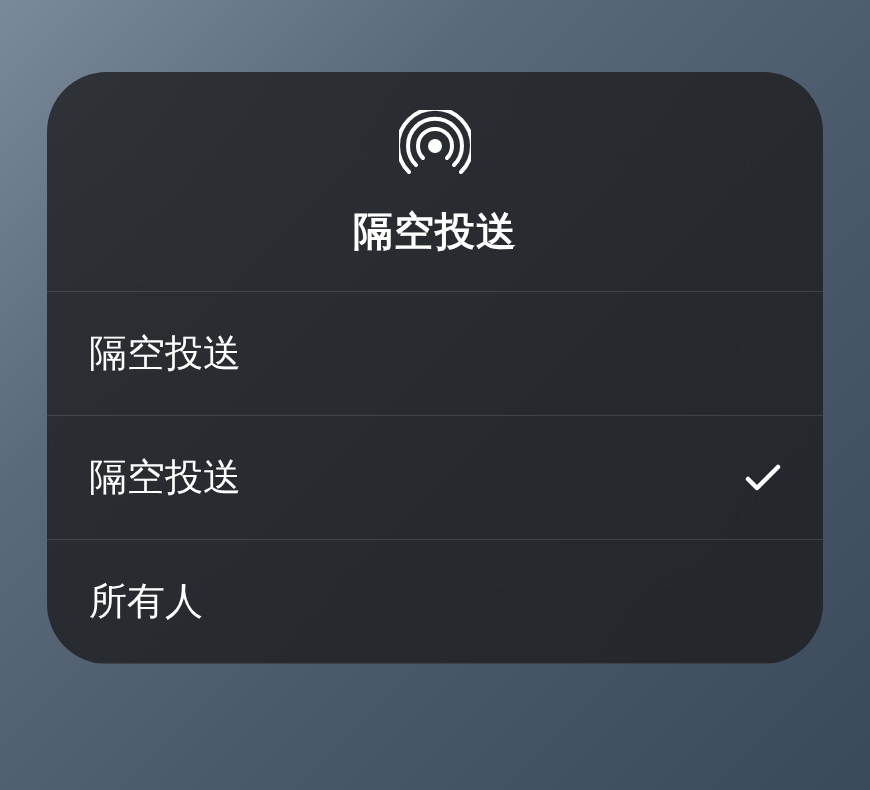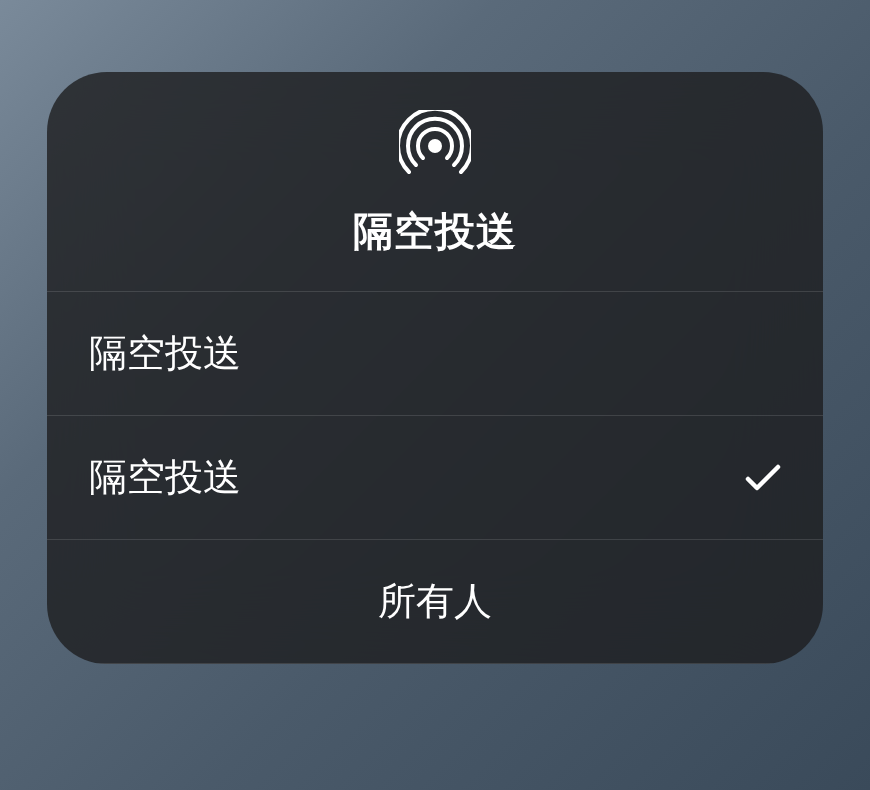--- a/index.html
+++ b/index.html
@@ -67,21 +67,20 @@
       display: flex;
       align-items: center;
       justify-content: space-between;
       padding: 36px 42px;
       border-bottom: 1px solid rgba(255, 255, 255, 0.12);
       cursor: pointer;
     }
     
     .option:last-child {
       border-bottom: 1px solid rgba(255, 255, 255, 0.12);
-      justify-content: center;
     }
     
     .option-label {
       color: #ffffff;
       font-size: 38px;
       font-weight: 400;
     }
     
     .checkmark {
       width: 36px;

